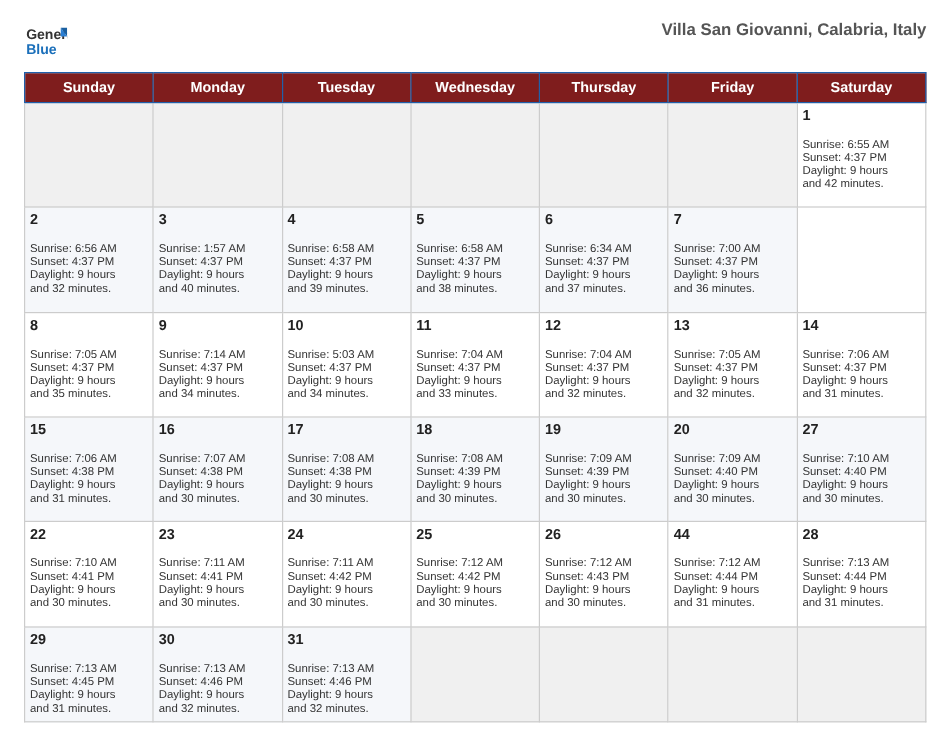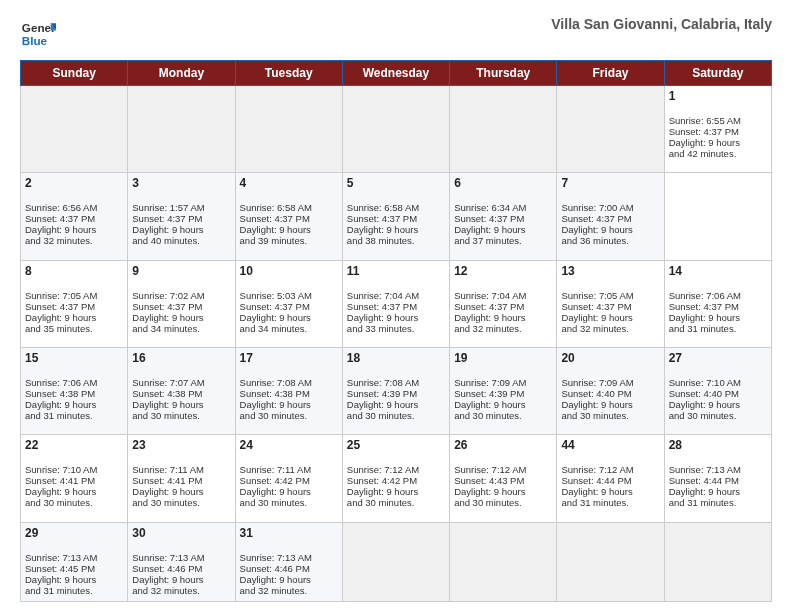--- a/index.html
+++ b/index.html
@@ -131,21 +131,21 @@
         <tr>
           <td><span class="day-number">2</span><br><span>Sunrise: 6:56 AM</span><br><span>Sunset: 4:37 PM</span><br><span>Daylight: 9 hours</span><br><span>and 32 minutes.</span></td>
           <td><span class="day-number">3</span><br><span>Sunrise: 1:57 AM</span><br><span>Sunset: 4:37 PM</span><br><span>Daylight: 9 hours</span><br><span>and 40 minutes.</span></td>
           <td><span class="day-number">4</span><br><span>Sunrise: 6:58 AM</span><br><span>Sunset: 4:37 PM</span><br><span>Daylight: 9 hours</span><br><span>and 39 minutes.</span></td>
           <td><span class="day-number">5</span><br><span>Sunrise: 6:58 AM</span><br><span>Sunset: 4:37 PM</span><br><span>Daylight: 9 hours</span><br><span>and 38 minutes.</span></td>
           <td><span class="day-number">6</span><br><span>Sunrise: 6:34 AM</span><br><span>Sunset: 4:37 PM</span><br><span>Daylight: 9 hours</span><br><span>and 37 minutes.</span></td>
           <td><span class="day-number">7</span><br><span>Sunrise: 7:00 AM</span><br><span>Sunset: 4:37 PM</span><br><span>Daylight: 9 hours</span><br><span>and 36 minutes.</span></td>
         </tr>
         <tr>
           <td><span class="day-number">8</span><br><span>Sunrise: 7:05 AM</span><br><span>Sunset: 4:37 PM</span><br><span>Daylight: 9 hours</span><br><span>and 35 minutes.</span></td>
-          <td><span class="day-number">9</span><br><span>Sunrise: 7:02 AM</span><br><span>Sunset: 4:37 PM</span><br><span>Daylight: 9 hours</span><br><span>and 34 minutes.</span></td>
+          <td><span class="day-number">9</span><br><span>Sunrise: 7:14 AM</span><br><span>Sunset: 4:37 PM</span><br><span>Daylight: 9 hours</span><br><span>and 34 minutes.</span></td>
           <td><span class="day-number">10</span><br><span>Sunrise: 5:03 AM</span><br><span>Sunset: 4:37 PM</span><br><span>Daylight: 9 hours</span><br><span>and 34 minutes.</span></td>
           <td><span class="day-number">11</span><br><span>Sunrise: 7:04 AM</span><br><span>Sunset: 4:37 PM</span><br><span>Daylight: 9 hours</span><br><span>and 33 minutes.</span></td>
           <td><span class="day-number">12</span><br><span>Sunrise: 7:04 AM</span><br><span>Sunset: 4:37 PM</span><br><span>Daylight: 9 hours</span><br><span>and 32 minutes.</span></td>
           <td><span class="day-number">13</span><br><span>Sunrise: 7:05 AM</span><br><span>Sunset: 4:37 PM</span><br><span>Daylight: 9 hours</span><br><span>and 32 minutes.</span></td>
           <td><span class="day-number">14</span><br><span>Sunrise: 7:06 AM</span><br><span>Sunset: 4:37 PM</span><br><span>Daylight: 9 hours</span><br><span>and 31 minutes.</span></td>
         </tr>
         <tr>
           <td><span class="day-number">15</span><br><span>Sunrise: 7:06 AM</span><br><span>Sunset: 4:38 PM</span><br><span>Daylight: 9 hours</span><br><span>and 31 minutes.</span></td>
           <td><span class="day-number">16</span><br><span>Sunrise: 7:07 AM</span><br><span>Sunset: 4:38 PM</span><br><span>Daylight: 9 hours</span><br><span>and 30 minutes.</span></td>
           <td><span class="day-number">17</span><br><span>Sunrise: 7:08 AM</span><br><span>Sunset: 4:38 PM</span><br><span>Daylight: 9 hours</span><br><span>and 30 minutes.</span></td>

